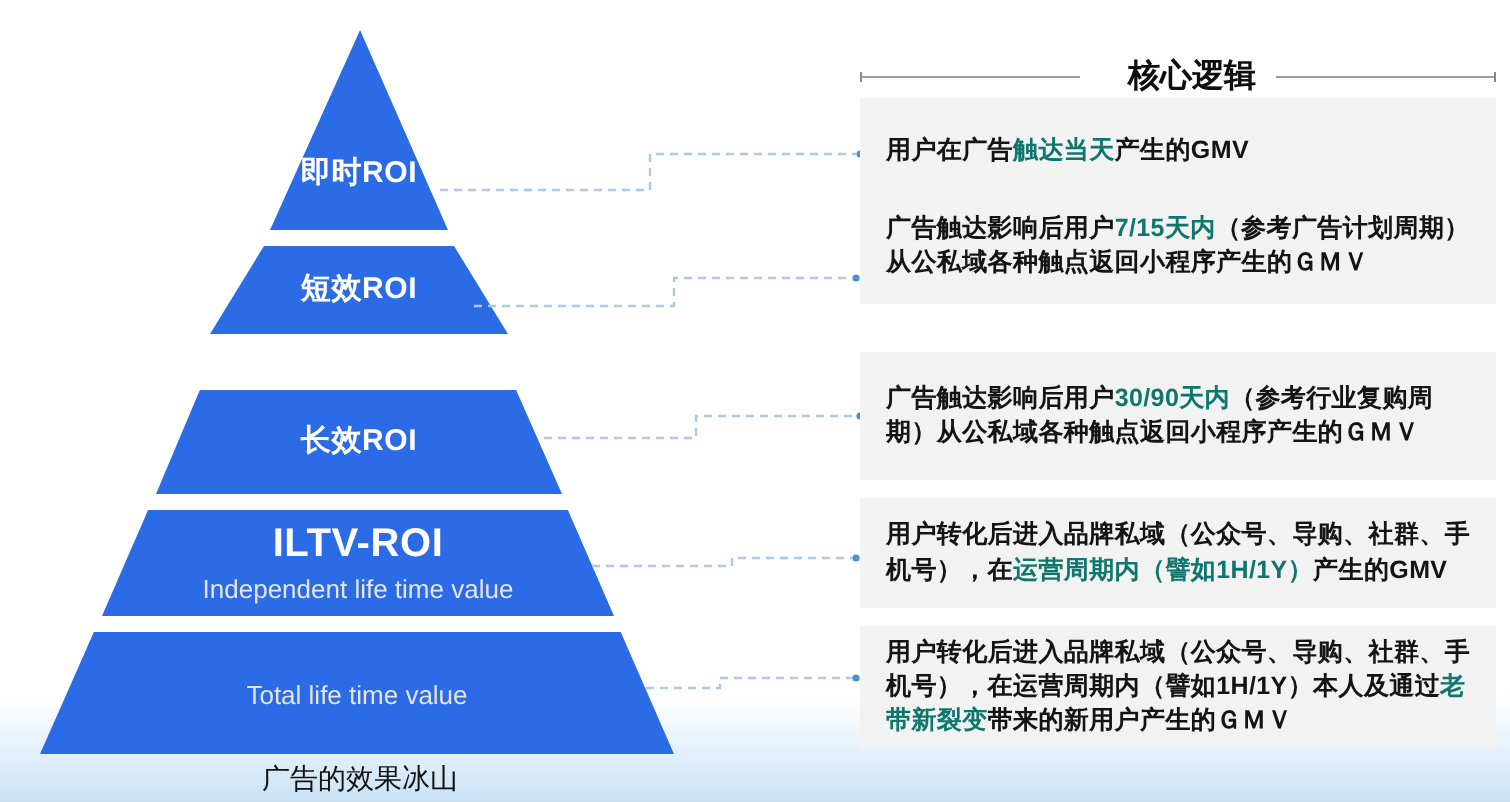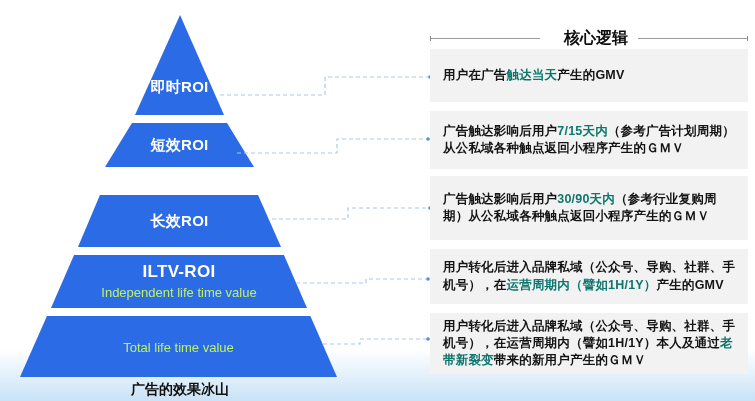--- a/index.html
+++ b/index.html
@@ -12,36 +12,36 @@
     position:absolute;left:0;bottom:0;width:755px;height:52px;
     background:linear-gradient(to bottom, rgba(202,227,246,0) 0%, #c9e2f6 100%);
   }
   
   .level{
     position:absolute;background:#2c6be6;color:#fff;
     display:flex;flex-direction:column;align-items:center;justify-content:center;
     text-align:center;
   }
   .level .lbl{font-weight:bold;font-size:15px;line-height:1.15;letter-spacing:.3px;}
-  .level .lbl.big{font-size:17px;}
-  .level .sub{font-size:13px;color:#bef264;margin-top:3px;line-height:1.2;}
+  .level .lbl.big{font-size:20px;}
+  .level .sub{font-size:13px;color:#e5e5e5;margin-top:3px;line-height:1.2;}
   .lv1{left:135px;top:15px;width:89px;height:100px;
        clip-path:polygon(50.6% 0,0 100%,100% 100%);
        justify-content:flex-end;padding-bottom:20px;box-sizing:border-box;}
   .lv2{left:105px;top:123px;width:149px;height:44px;
        clip-path:polygon(18.1% 0,81.9% 0,100% 100%,0 100%);}
   .lv3{left:78px;top:195px;width:203px;height:52px;
        clip-path:polygon(10.8% 0,88.7% 0,100% 100%,0 100%);}
   .lv4{left:51px;top:255px;width:256px;height:53px;
        clip-path:polygon(9% 0,91% 0,100% 100%,0 100%);}
   .lv5{left:20px;top:316px;width:317px;height:61px;
        clip-path:polygon(8.5% 0,91.6% 0,100% 100%,0 100%);}
   .caption{
     position:absolute;left:60px;top:381px;width:240px;text-align:center;
-    font-size:14px;font-weight:bold;color:#111;
+    font-size:14px;font-weight:normal;color:#111;
   }
   
   svg.connectors{position:absolute;left:0;top:0;pointer-events:none;}
   
   .panel-title{
     position:absolute;left:430px;top:27px;width:318px;height:22px;
     display:flex;align-items:center;justify-content:center;gap:10px;
   }
   .panel-title .txt{font-size:16px;font-weight:bold;color:#0d0d0d;white-space:nowrap;margin-left:14px;}
   .hline{position:relative;flex:1;height:1px;background:#9b9b9b;}
@@ -50,21 +50,21 @@
   .hline.right::before{right:0;}
   .row{
     position:absolute;left:430px;width:318px;background:#f2f2f2;
     display:flex;align-items:center;box-sizing:border-box;
     padding:4px 8px 4px 13px;
     font-size:12.5px;line-height:1.38;color:#141414;font-weight:600;
     letter-spacing:.2px;
   }
   .row .hl{color:#0f766e;font-weight:700;}
   .r1{top:49px;height:53px;}
-  .r2{top:111px;height:58px;}
+  .r2{top:94px;height:58px;}
   .r3{top:176px;height:64px;}
   .r4{top:249px;height:55px;}
   .r5{top:313px;height:61px;}
 </style>
 </head>
 <body>
 
 <div class="stage">
 
   <div class="water"></div>

